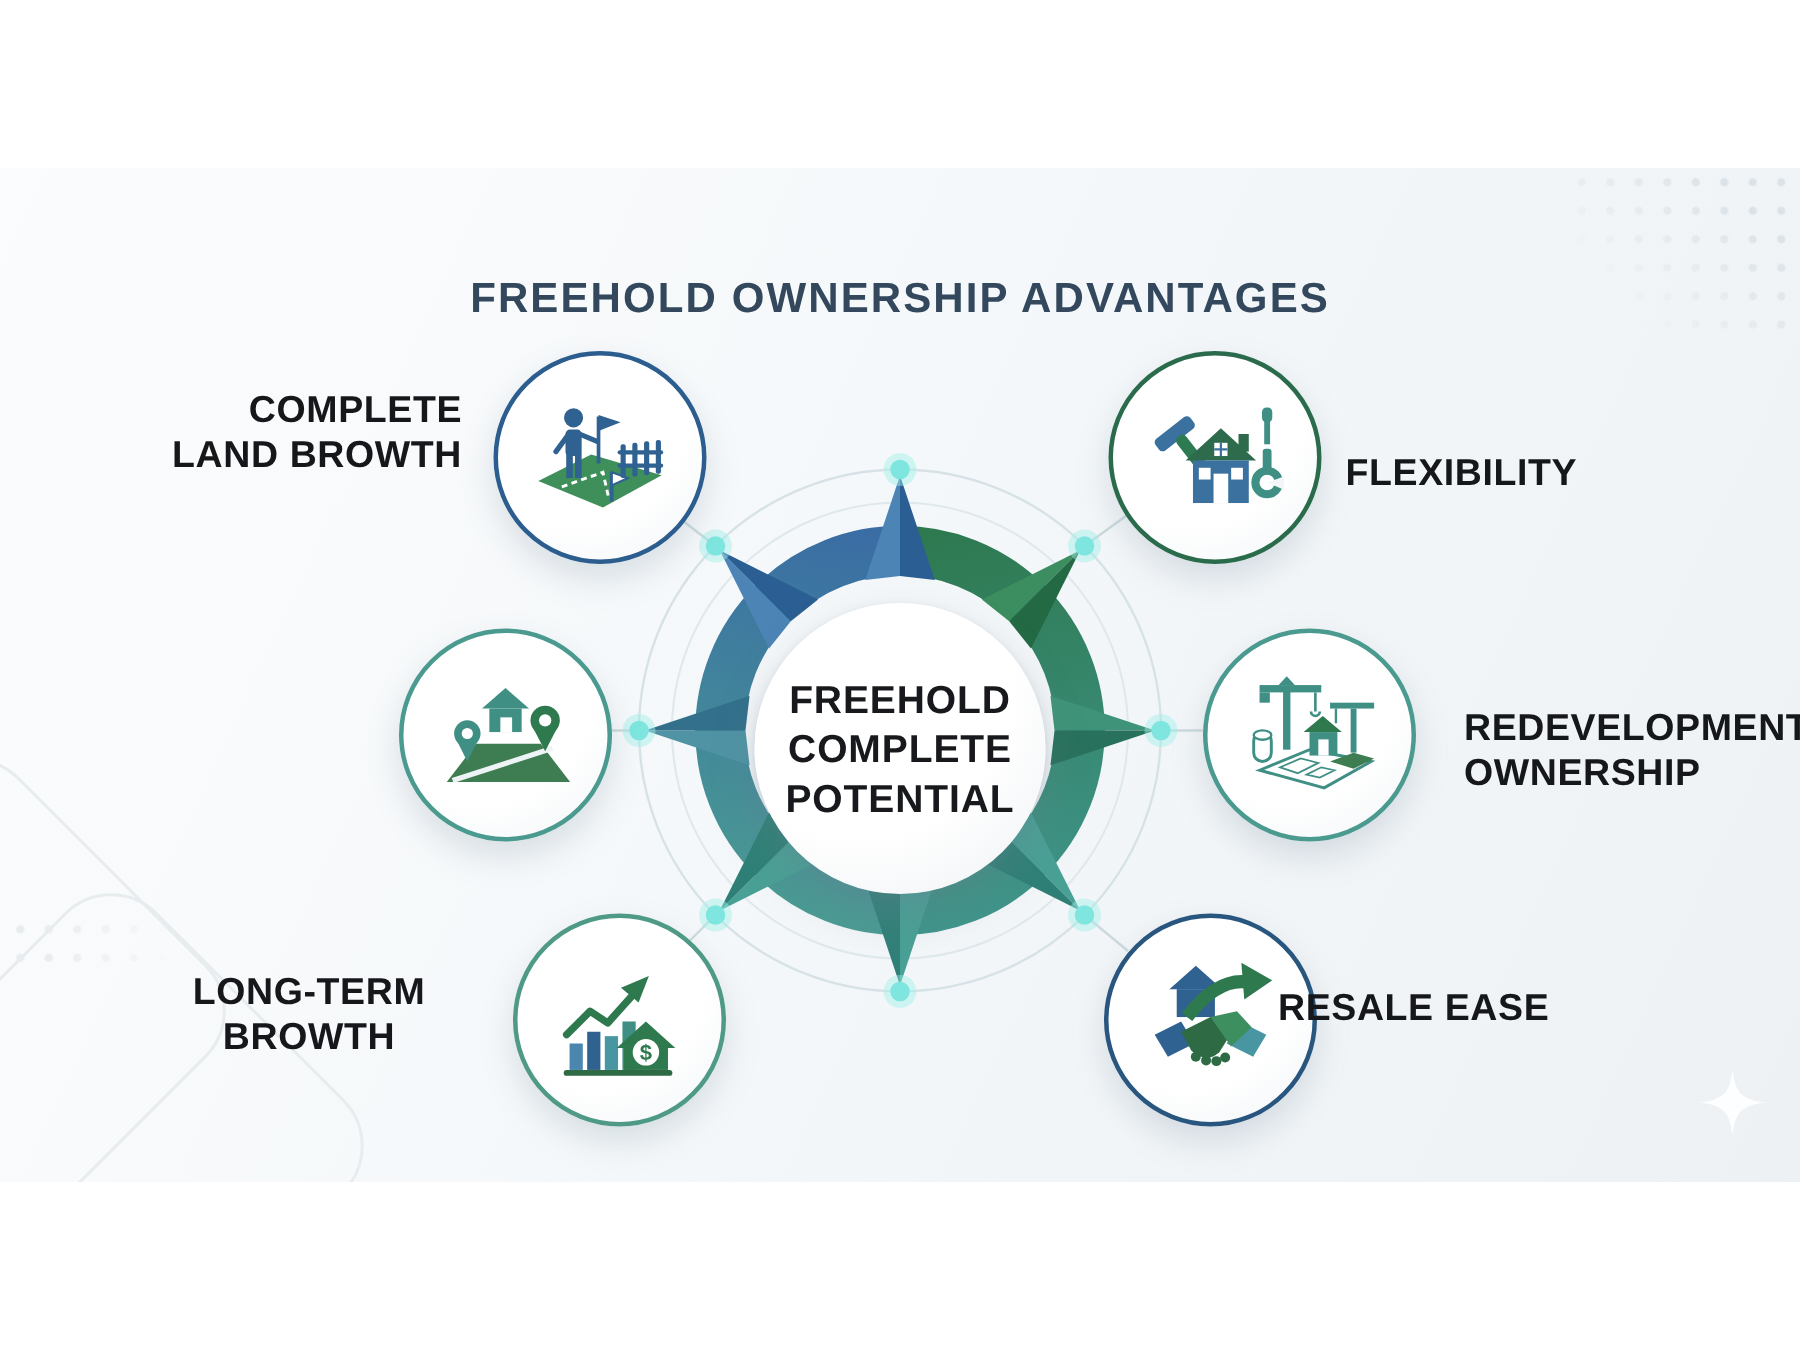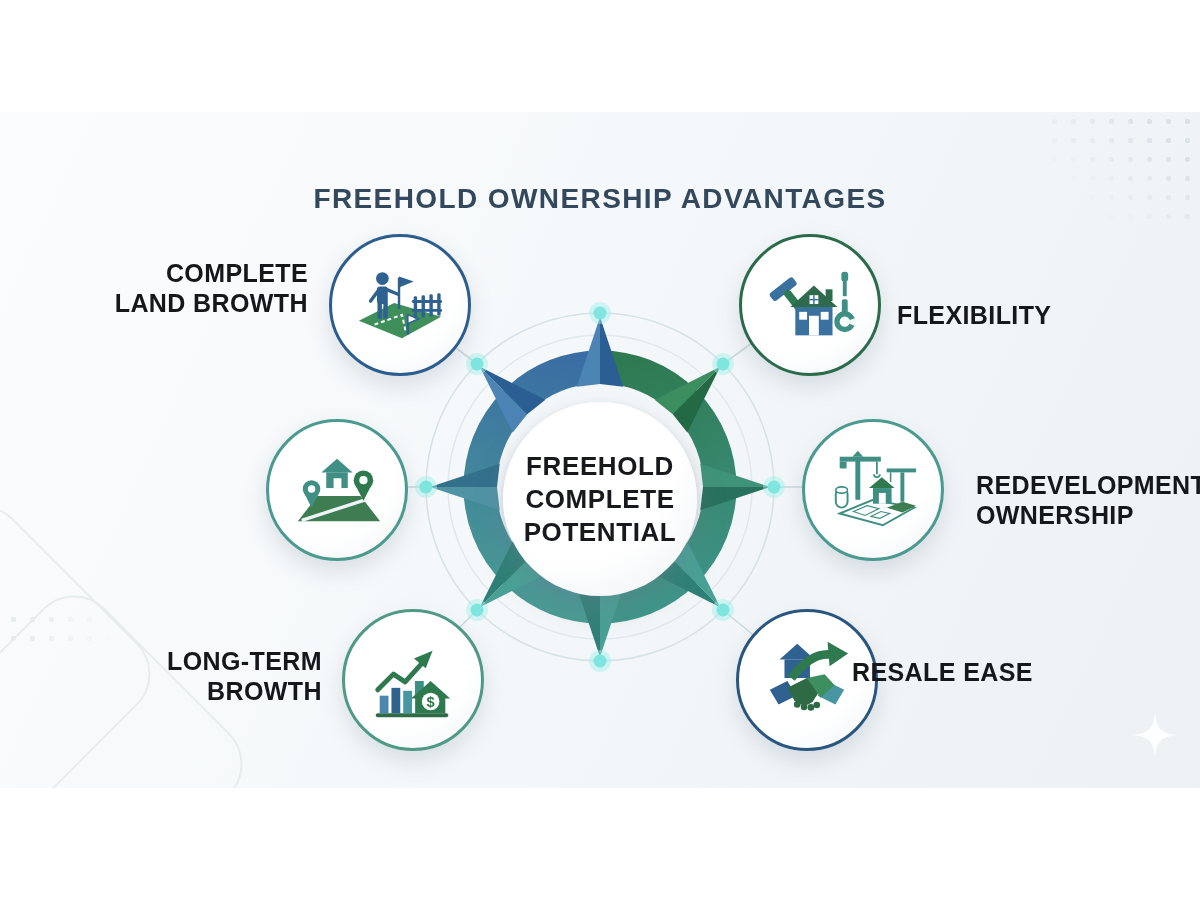--- a/index.html
+++ b/index.html
@@ -256,21 +256,21 @@
       <rect x="38" y="59" width="9" height="23" fill="#4796a2"></rect>
       <rect x="50" y="49" width="9" height="33" fill="#3f8f85"></rect>
       <polyline points="12,58 28,42 40,50 58,30" fill="none" stroke="#2e7a4e" stroke-width="5" stroke-linecap="round" stroke-linejoin="round"></polyline>
       <polygon points="68,18 61,36 49,26" fill="#2e7a4e"></polygon>
       <polygon points="46,67 66,49 86,67" fill="#2e7a4e"></polygon>
       <rect x="51" y="63" width="30" height="19" fill="#2e7a4e"></rect>
       <circle cx="66" cy="70" r="9" fill="#ffffff"></circle>
       <text x="66" y="75.5" text-anchor="middle" font-size="15" font-weight="bold" fill="#2e7a4e" font-family="'Liberation Sans',sans-serif">$</text>
     </svg>
   </div>
-  <div class="lbl r" style="left:90px;top:534px;width:232px;">
+  <div class="lbl r" style="left:90px;top:534px;width:232px;text-align:center;">
     <div>LONG-TERM</div>
     <div>BROWTH</div>
   </div>
 
   <div class="sat b-navy" style="left:736px;top:497px;">
     <svg width="94" height="94" viewBox="0 0 96 96">
       <polygon points="20,27 38,11 56,27" fill="#2f6191"></polygon>
       <rect x="25" y="27" width="26" height="19" fill="#2f6191"></rect>
       <path d="M32,46 Q52,20 72,22" fill="none" stroke="#2e7a4e" stroke-width="9"></path>
       <polygon points="90,21 69,9 71,34" fill="#2e7a4e"></polygon>

